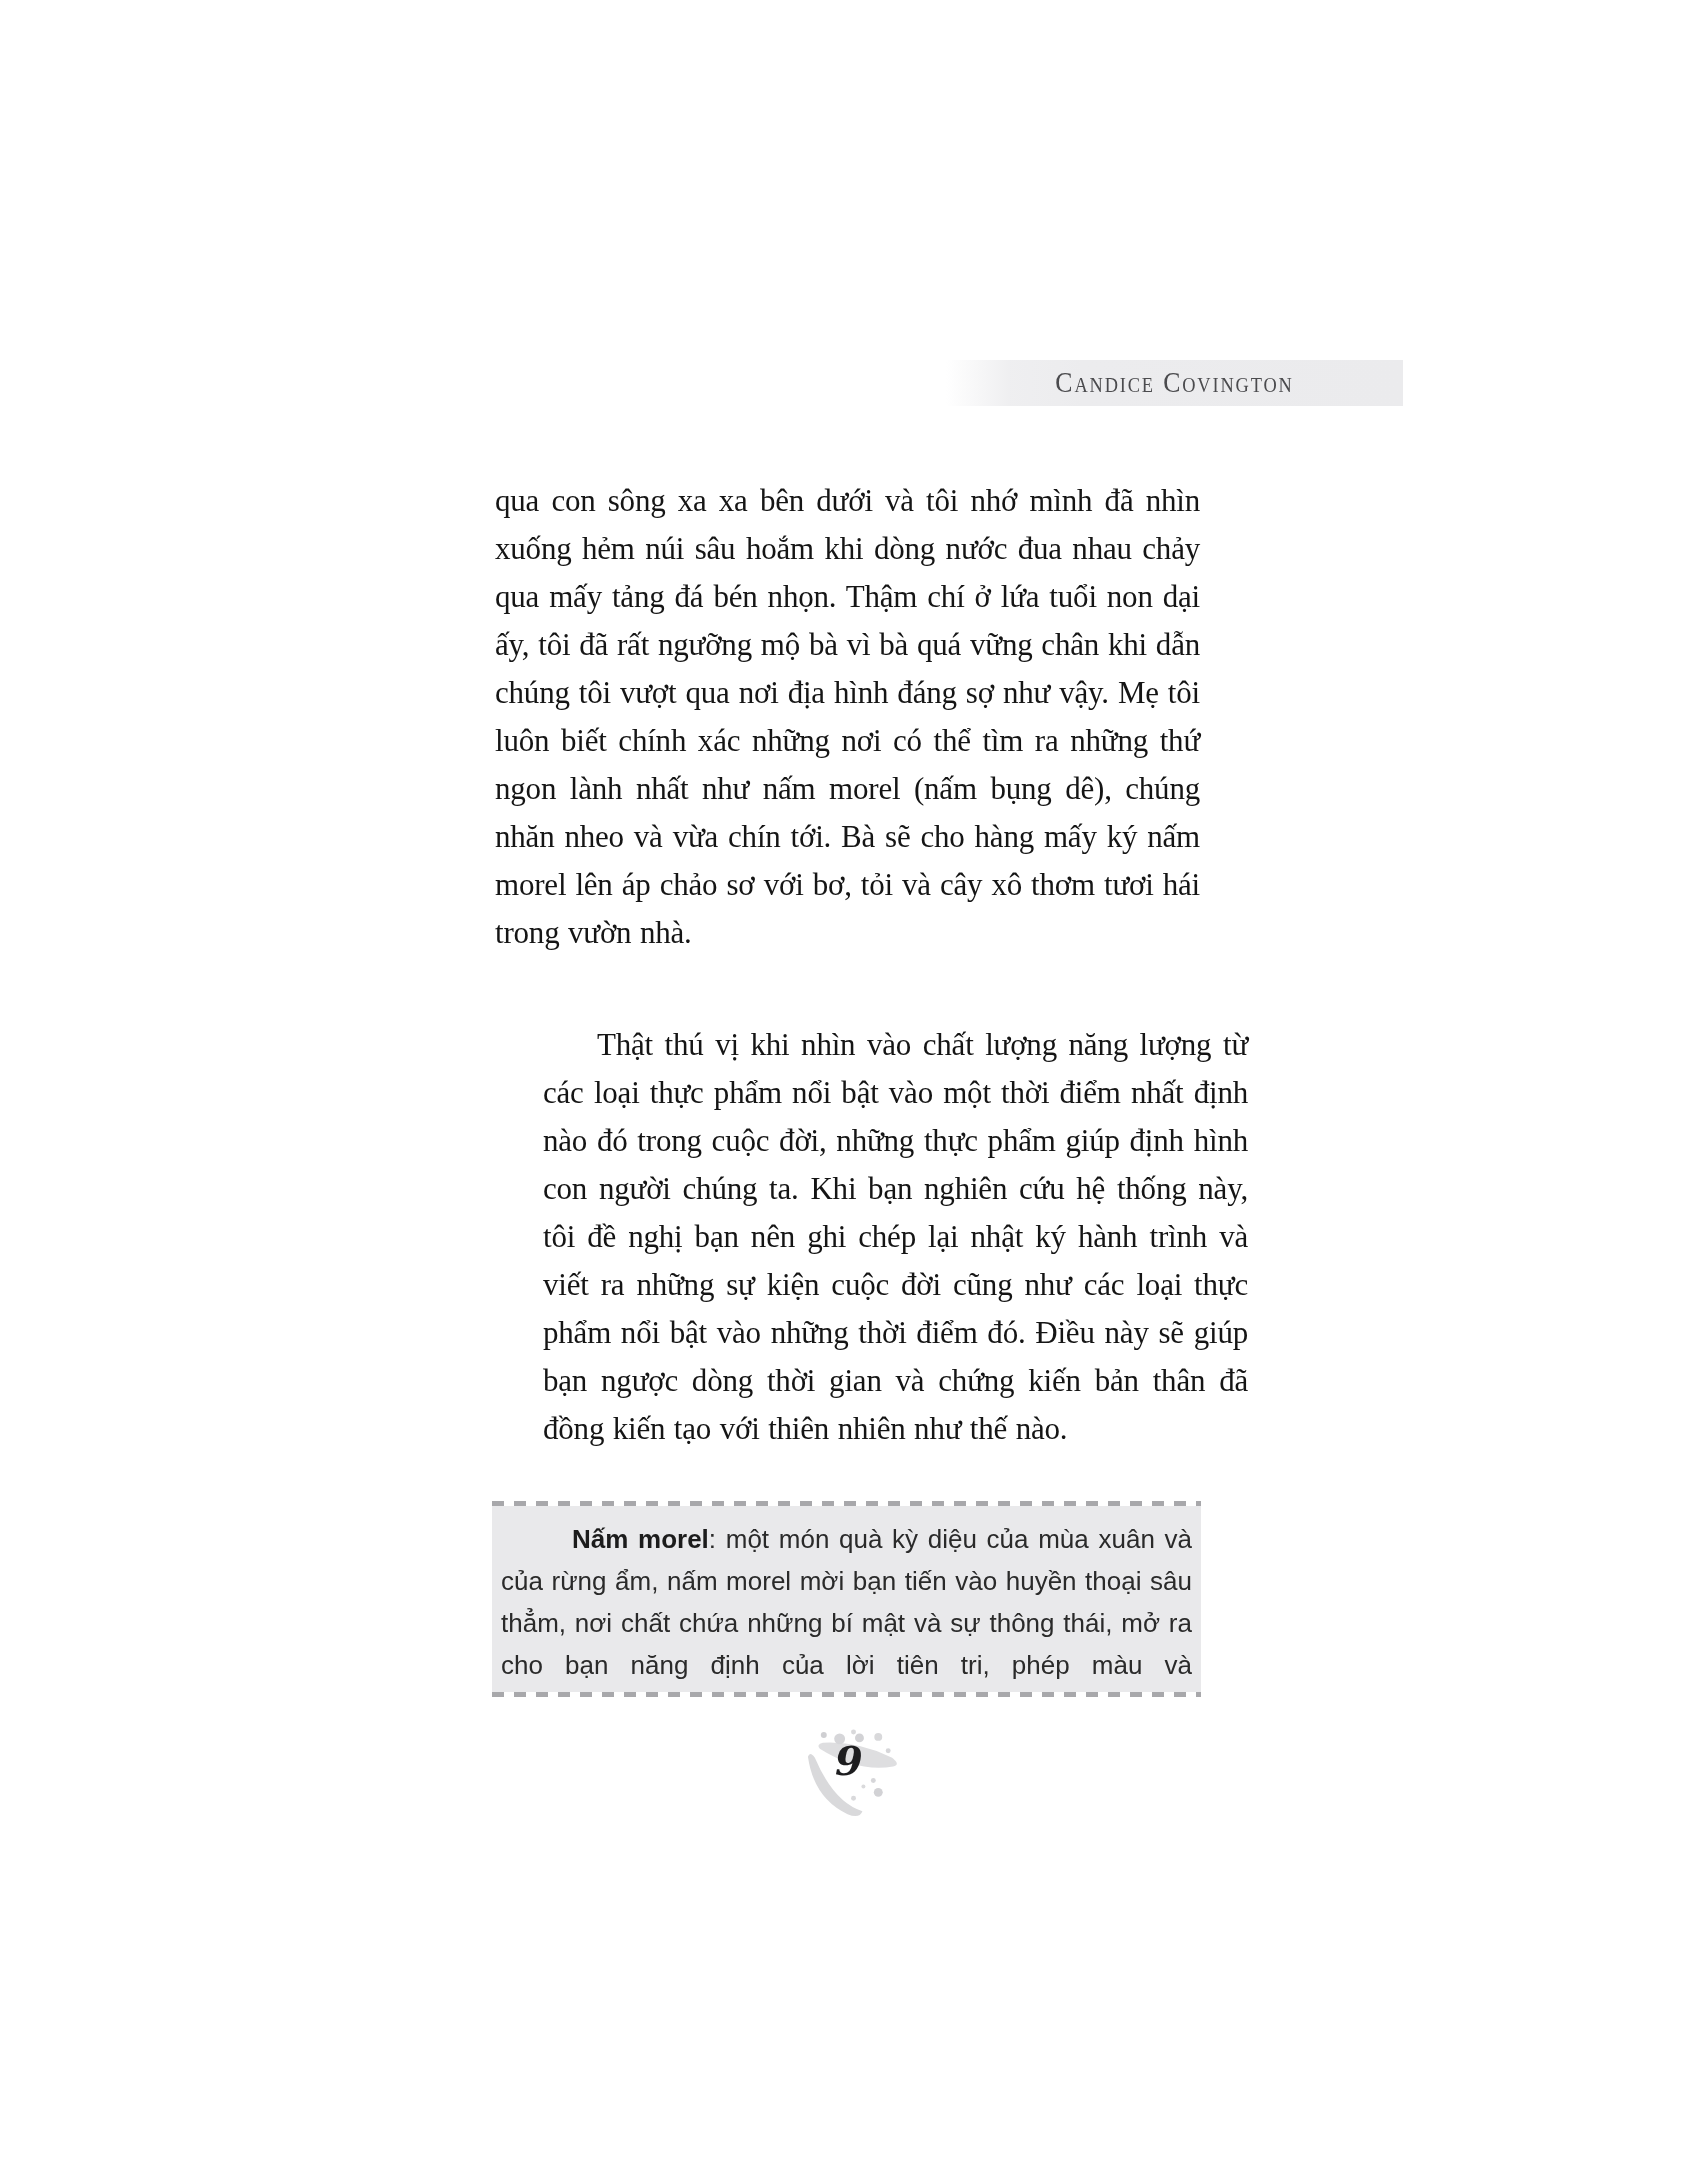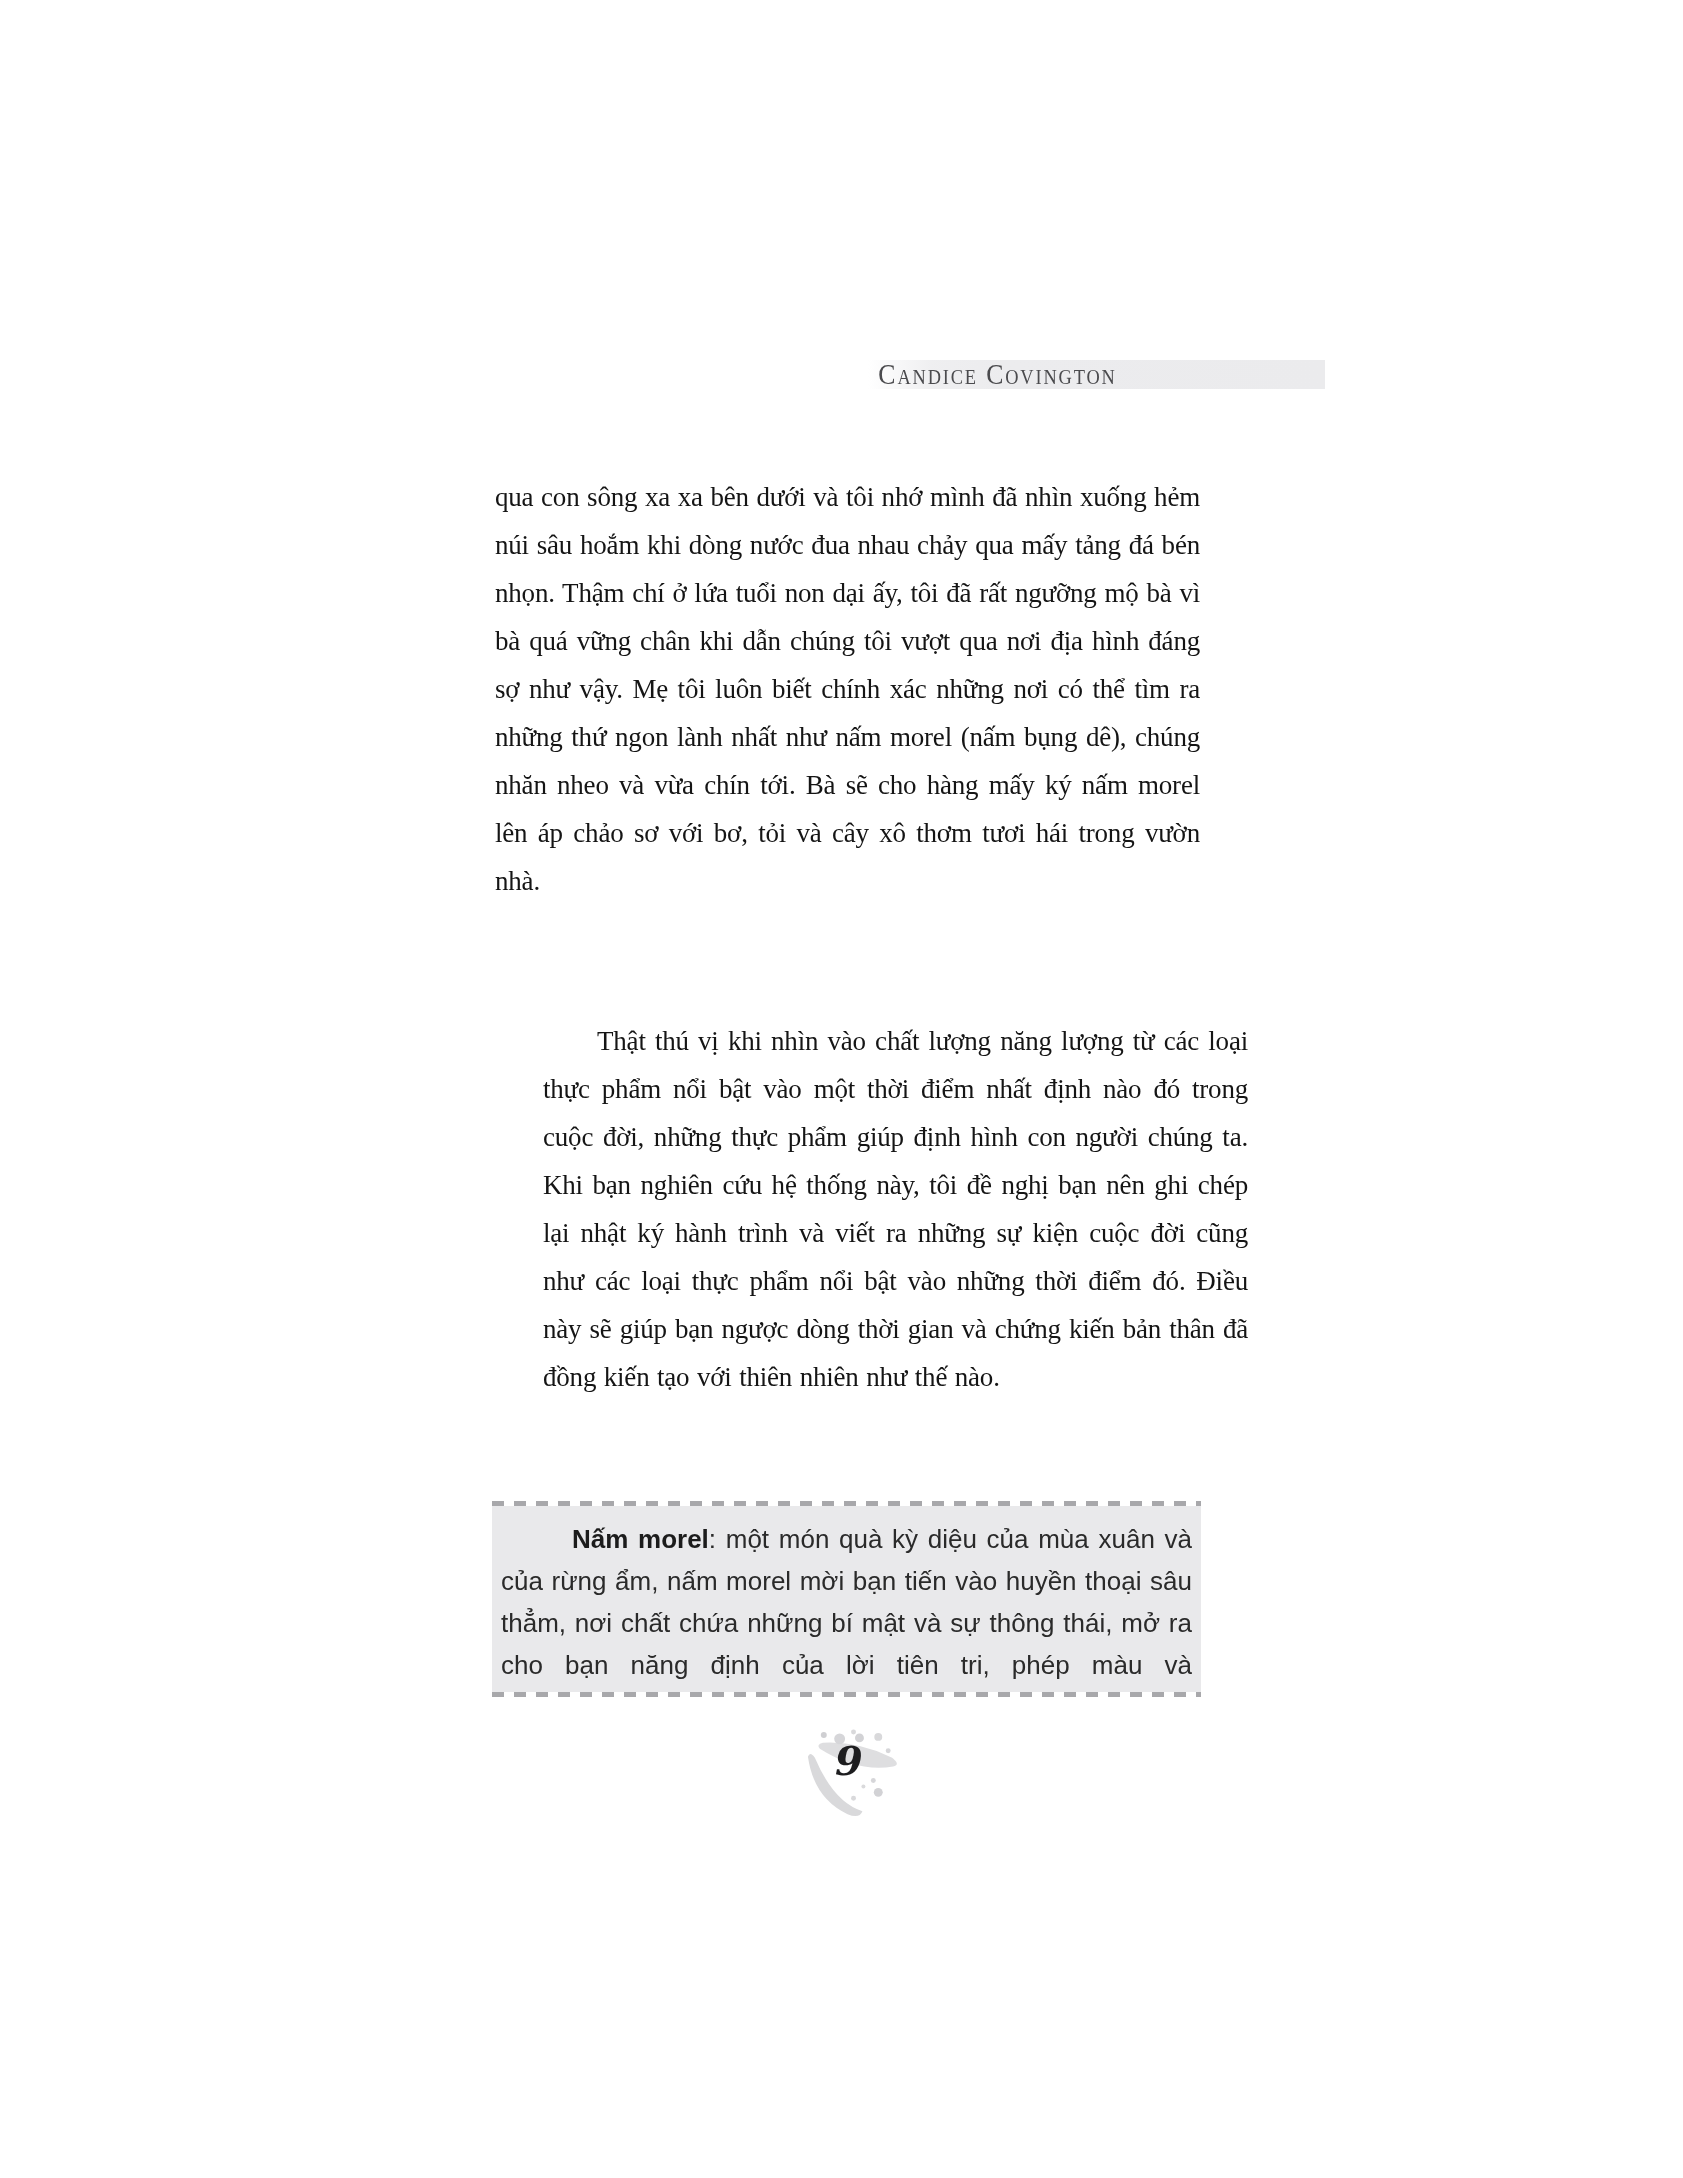--- a/index.html
+++ b/index.html
@@ -11,45 +11,46 @@
     height: 2178px;
     position: relative;
     background: #ffffff;
     overflow: hidden;
     font-family: "Liberation Serif", serif;
   }
 
   
   .header-bar {
     position: absolute;
-    left: 868px;
+    left: 946px;
     top: 360px;
     width: 457px;
-    height: 29px;
+    height: 46px;
     background: linear-gradient(to right, rgba(236,236,238,0) 0%, rgba(236,236,238,0.85) 14%, #ececee 30%, #ebebed 100%);
     display: flex;
     align-items: center;
+    justify-content: center;
   }
   .header-author {
     font-family: "Liberation Serif", serif;
     font-variant: small-caps;
     font-size: 28px;
     letter-spacing: 2px;
     color: #4b4b4e;
     transform: scaleX(0.92) scaleY(1.05);
     white-space: nowrap;
   }
 
   
   .body-paragraph {
     position: absolute;
     left: 495px;
     width: 705px;
     font-family: "Liberation Serif", serif;
-    font-size: 27px;
+    font-size: 31px;
     line-height: 48px;
     color: #151515;
     text-align: justify;
     letter-spacing: -0.2px;
     word-spacing: 1px;
   }
   .para-opening { top: 446px; }
   .para-second  { top: 990px; text-indent: 54px; margin-left: 48px; }
 
   

